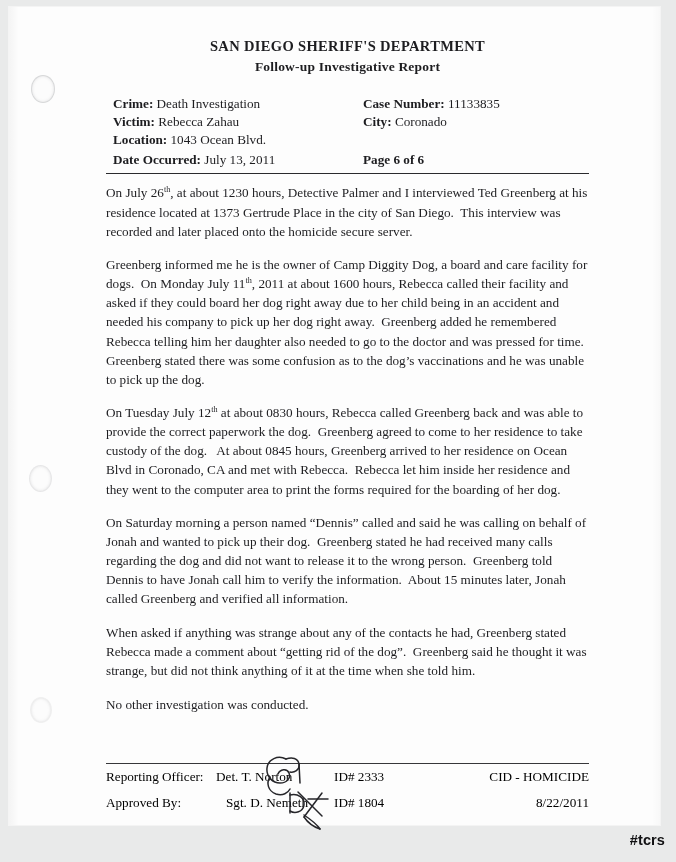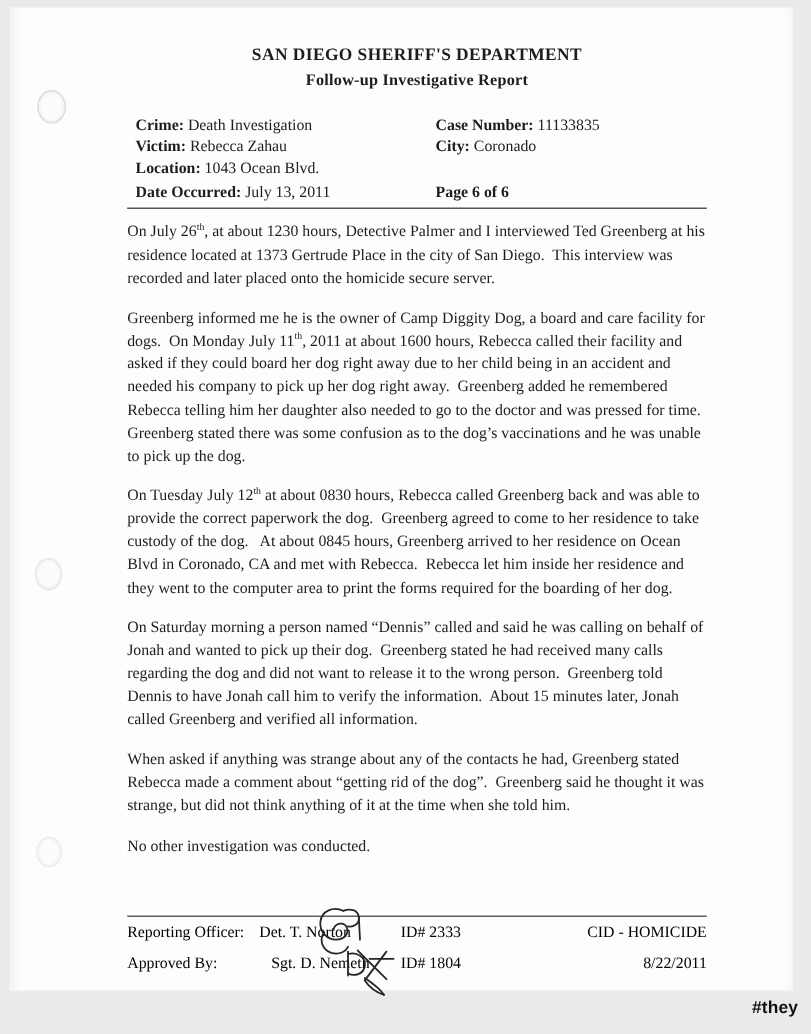--- a/index.html
+++ b/index.html
@@ -279,15 +279,15 @@
             <path d="M20 26 C26 30, 32 34, 36 40"></path>
             <path d="M36 40 C30 38, 24 34, 20 28"></path>
           </svg>
         </span>
       </div>
 
     </div>
 
   </div>
 
-  <div id="watermark">#they</div>
+  <div id="watermark">#tcrs</div>
 
 </div>
 
 </body></html>

